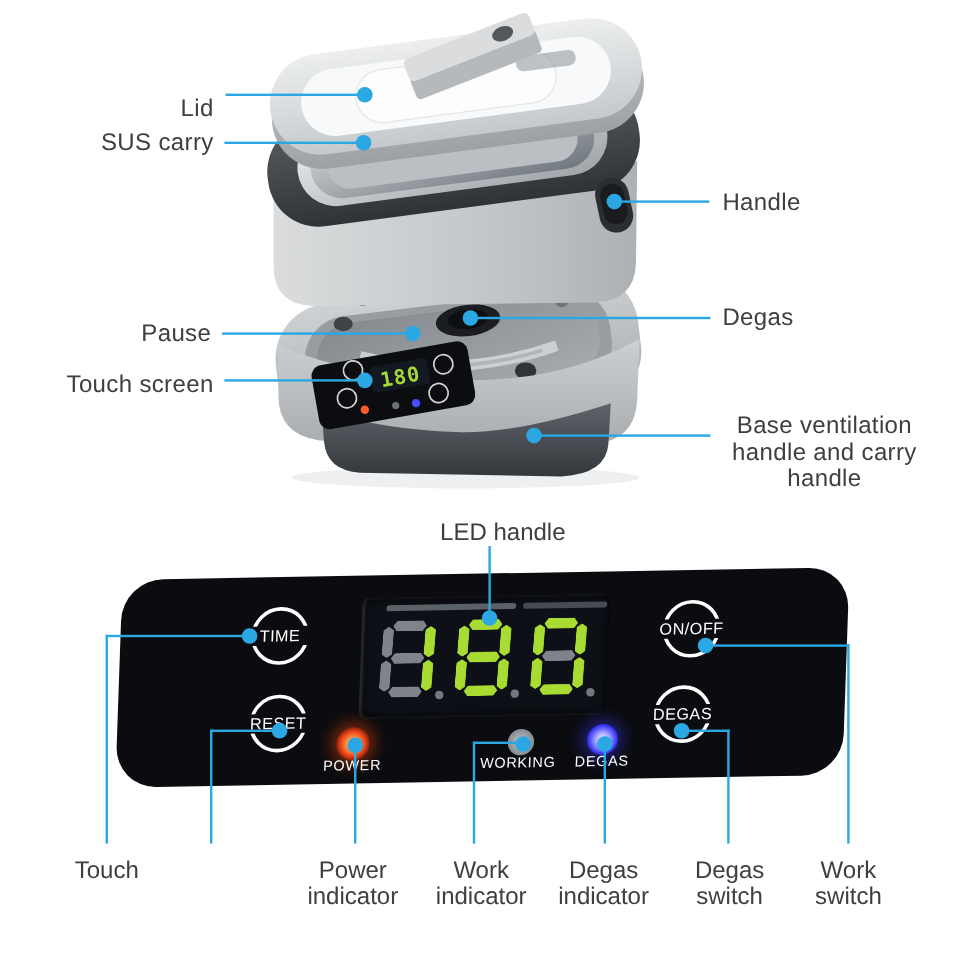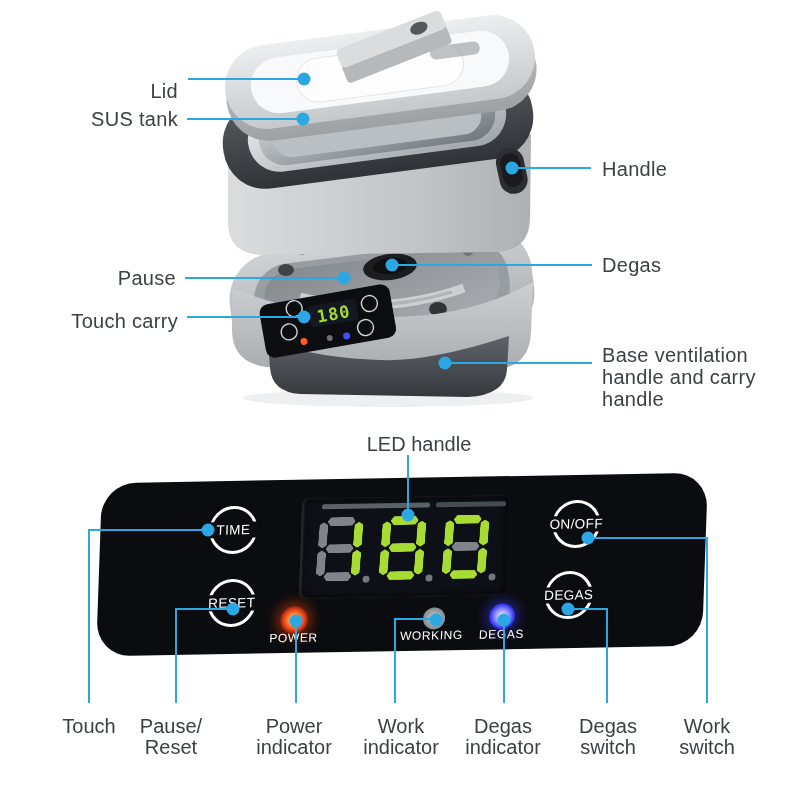--- a/index.html
+++ b/index.html
@@ -1,21 +1,21 @@
 <!DOCTYPE html>
 <html><head>
 <meta charset="utf-8">
 <style>
   html,body{margin:0;padding:0;background:#ffffff;}
   .stage{position:relative;width:800px;height:800px;background:#fff;overflow:hidden;
          font-family:"Liberation Sans", sans-serif;}
   
   .lbl{position:absolute;color:#3c4043;font-size:20px;letter-spacing:.3px;line-height:22px;white-space:nowrap;}
   .lbl.r{text-align:right;}
-  .lbl.multi{white-space:normal;width:170px;}
+  .lbl.multi{white-space:normal;width:170px;text-align:center;}
   .blbl{position:absolute;color:#3c4043;font-size:20px;line-height:21px;text-align:center;
         transform:translateX(-50%);white-space:nowrap;}
   
   .hline,.vline{position:absolute;background:#2BA7E3;}
   .hline{height:2px;}
   .vline{width:2px;}
   .dot{position:absolute;width:13px;height:13px;border-radius:50%;background:#2BA7E3;
        transform:translate(-50%,-50%);}
   
   .panel{position:absolute;left:99px;top:478px;width:606px;height:173px;background:#0B0C0F;
@@ -265,39 +265,35 @@
   <div class="dot" style="left:408px;top:515px;"></div>
   <div class="dot" style="left:208px;top:530px;"></div>
   <div class="dot" style="left:233px;top:609px;"></div>
   <div class="dot" style="left:588px;top:538px;"></div>
   <div class="dot" style="left:568px;top:609px;"></div>
   <div class="dot" style="left:296px;top:621px;"></div>
   <div class="dot" style="left:436px;top:620px;"></div>
   <div class="dot" style="left:504px;top:620px;"></div>
 
   <div class="lbl r" style="right:622px;top:80px;">Lid</div>
-  <div class="lbl r" style="right:622px;top:108px;">SUS tank</div>
+  <div class="lbl r" style="right:622px;top:108px;">SUS carry</div>
   <div class="lbl" style="left:602px;top:158px;">Handle</div>
   <div class="lbl" style="left:602px;top:254px;">Degas</div>
   <div class="lbl r" style="right:624px;top:267px;">Pause</div>
-  <div class="lbl r" style="right:622px;top:310px;">Touch carry</div>
+  <div class="lbl r" style="right:622px;top:310px;">Touch screen</div>
   <div class="lbl multi" style="left:602px;top:344px;">
     <span>Base ventilation</span><br>
     <span>handle and carry</span><br>
     <span>handle</span>
   </div>
   <div class="led-title" style="left:419px;top:433px;">LED handle</div>
 
   <div class="blbl" style="left:89px;top:716px;">
     <span>Touch</span>
   </div>
-  <div class="blbl" style="left:171px;top:716px;">
-    <span>Pause/</span><br>
-    <span>Reset</span>
-  </div>
   <div class="blbl" style="left:294px;top:716px;">
     <span>Power</span><br>
     <span>indicator</span>
   </div>
   <div class="blbl" style="left:401px;top:716px;">
     <span>Work</span><br>
     <span>indicator</span>
   </div>
   <div class="blbl" style="left:503px;top:716px;">
     <span>Degas</span><br>

